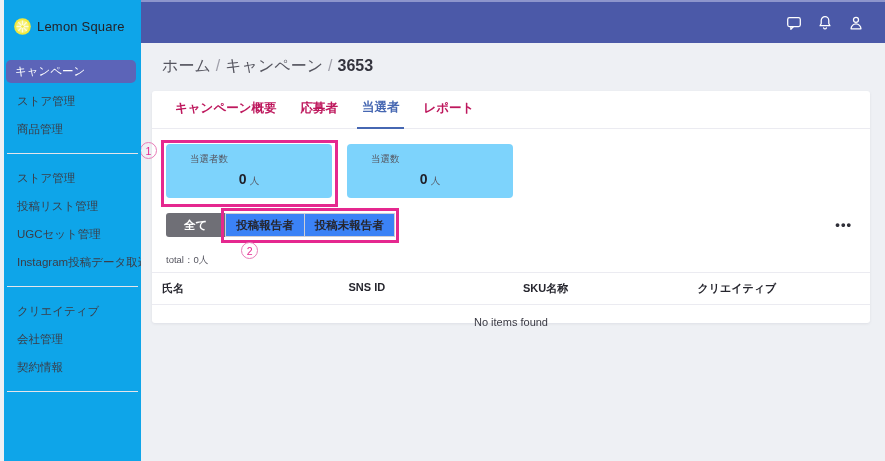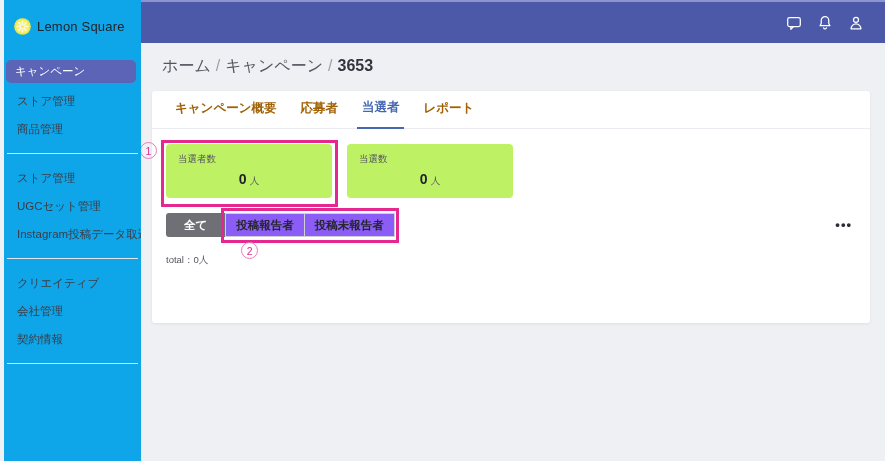--- a/index.html
+++ b/index.html
@@ -27,47 +27,47 @@
   .breadcrumb { position:absolute; left:162px; top:56px; font-size:16px; color:#55555f; z-index:1; }
   .breadcrumb .sep { color:#a0a0ab; margin:0 5px; }
   .breadcrumb .crumb { cursor:pointer; }
   .breadcrumb .current { font-weight:bold; color:#33333d; }
   .card {
     position:absolute; left:152px; top:91px; width:718px; height:232px;
     background:#fff; border-radius:3px; box-shadow:0 1px 3px rgba(40,40,70,.08);
   }
   
   .tabs { display:flex; gap:14px; padding:0 18px; border-bottom:1px solid #ebebf1; height:38px; align-items:flex-end; }
-  .tab { font-size:12.5px; font-weight:bold; color:#a16207; padding:0 5px 11px; cursor:pointer; white-space:nowrap; }
+  .tab { font-size:12.5px; font-weight:bold; color:#be185d; padding:0 5px 11px; cursor:pointer; white-space:nowrap; }
   .tab.active { color:#4667b2; border-bottom:2px solid #4667b2; margin-bottom:-1px; }
   
   .stats { position:relative; display:flex; padding:15px 0 0 14px; gap:15px; }
   .stat-wrap { position:relative; }
-  .stat-card { width:166px; height:54px; background:#bef264; border-radius:4px; padding:9px 12px; }
+  .stat-card { width:166px; height:54px; background:#7dd3fc; border-radius:4px; padding:9px 24px; }
   .stat-label { font-size:9.5px; color:#55555f; }
   .stat-value-row { margin-top:4px;text-align:center; }
   .stat-value { font-size:14px; font-weight:bold; color:#1f1f28; }
   .stat-unit { font-size:9.5px; color:#55555f; margin-left:3px; }
   .ann-box { position:absolute; border:3px solid #e5288f; pointer-events:none; z-index:2; }
   .ann-box-1 { left:-5px; top:-4px; width:177px; height:67px; }
   .ann-circle {
     position:absolute; width:17px; height:17px; border:1.5px solid #e87cb8; border-radius:50%;
     color:#e5288f; font-size:10.5px; display:flex; align-items:center; justify-content:center; z-index:2;
   }
   .ann-circle-1 { left:-26px; top:-2px; }
   
   .filter-row { position:relative; display:flex; align-items:center; margin:15px 18px 0 14px; height:24px; }
   .btn-all {
     background:#6f6f76; color:#fff; font-size:11.5px; font-weight:bold;
     padding:0 18px; height:24px; line-height:24px; border:none; border-radius:3px 0 0 3px; cursor:pointer;
     font-family:inherit;
   }
   .seg-group { position:relative; display:flex; }
   .btn-white {
-    background:#8b5cf6; border:1px solid #cfcfd6; color:#26262e; font-weight:bold; font-size:11.5px;
+    background:#3b82f6; border:1px solid #cfcfd6; color:#26262e; font-weight:bold; font-size:11.5px;
     height:24px; line-height:22px; padding:0 10px; cursor:pointer; font-family:inherit;
   }
   .btn-white + .btn-white { border-left:none; }
   .ann-box-2 { left:-4px; top:-5px; right:-4px; bottom:-6px; }
   .ann-circle-2 { left:16px; top:29px; }
   .more-btn { margin-left:auto; background:none; border:none; cursor:pointer; font-size:13px; font-weight:bold; color:#2f2f38; letter-spacing:1px; line-height:10px; font-family:inherit; }
   
   .total { margin:17px 0 0 14px; font-size:9.5px; color:#55555f; }
   .table { margin-top:5px; }
   .thead {
@@ -123,20 +123,21 @@
         </svg>
       </span>
       <span class="logo-text">Lemon Square</span>
     </div>
     <div class="nav">
       <div class="nav-item active">キャンペーン</div>
       <div class="nav-item">ストア管理</div>
       <div class="nav-item">商品管理</div>
       <div class="nav-divider"></div>
       <div class="nav-item">ストア管理</div>
+      <div class="nav-item">投稿リスト管理</div>
       <div class="nav-item">UGCセット管理</div>
       <div class="nav-item">Instagram投稿データ取込</div>
       <div class="nav-divider"></div>
       <div class="nav-item">クリエイティブ</div>
       <div class="nav-item">会社管理</div>
       <div class="nav-item">契約情報</div>
       <div class="nav-divider"></div>
     </div>
   </div>
 
@@ -180,15 +181,24 @@
         <div class="ann-box ann-box-2"></div>
         <div class="ann-circle ann-circle-2">2</div>
         <button class="btn-white">投稿報告者</button>
         <button class="btn-white">投稿未報告者</button>
       </div>
       <button class="more-btn">•••</button>
     </div>
 
     <div class="total">total：0人</div>
 
+    <div class="table">
+      <div class="thead">
+        <div class="th">氏名</div>
+        <div class="th">SNS ID</div>
+        <div class="th">SKU名称</div>
+        <div class="th">クリエイティブ</div>
+      </div>
+      <div class="empty-row">No items found</div>
+    </div>
 
   </div>
 </div>
 
 </body></html>

